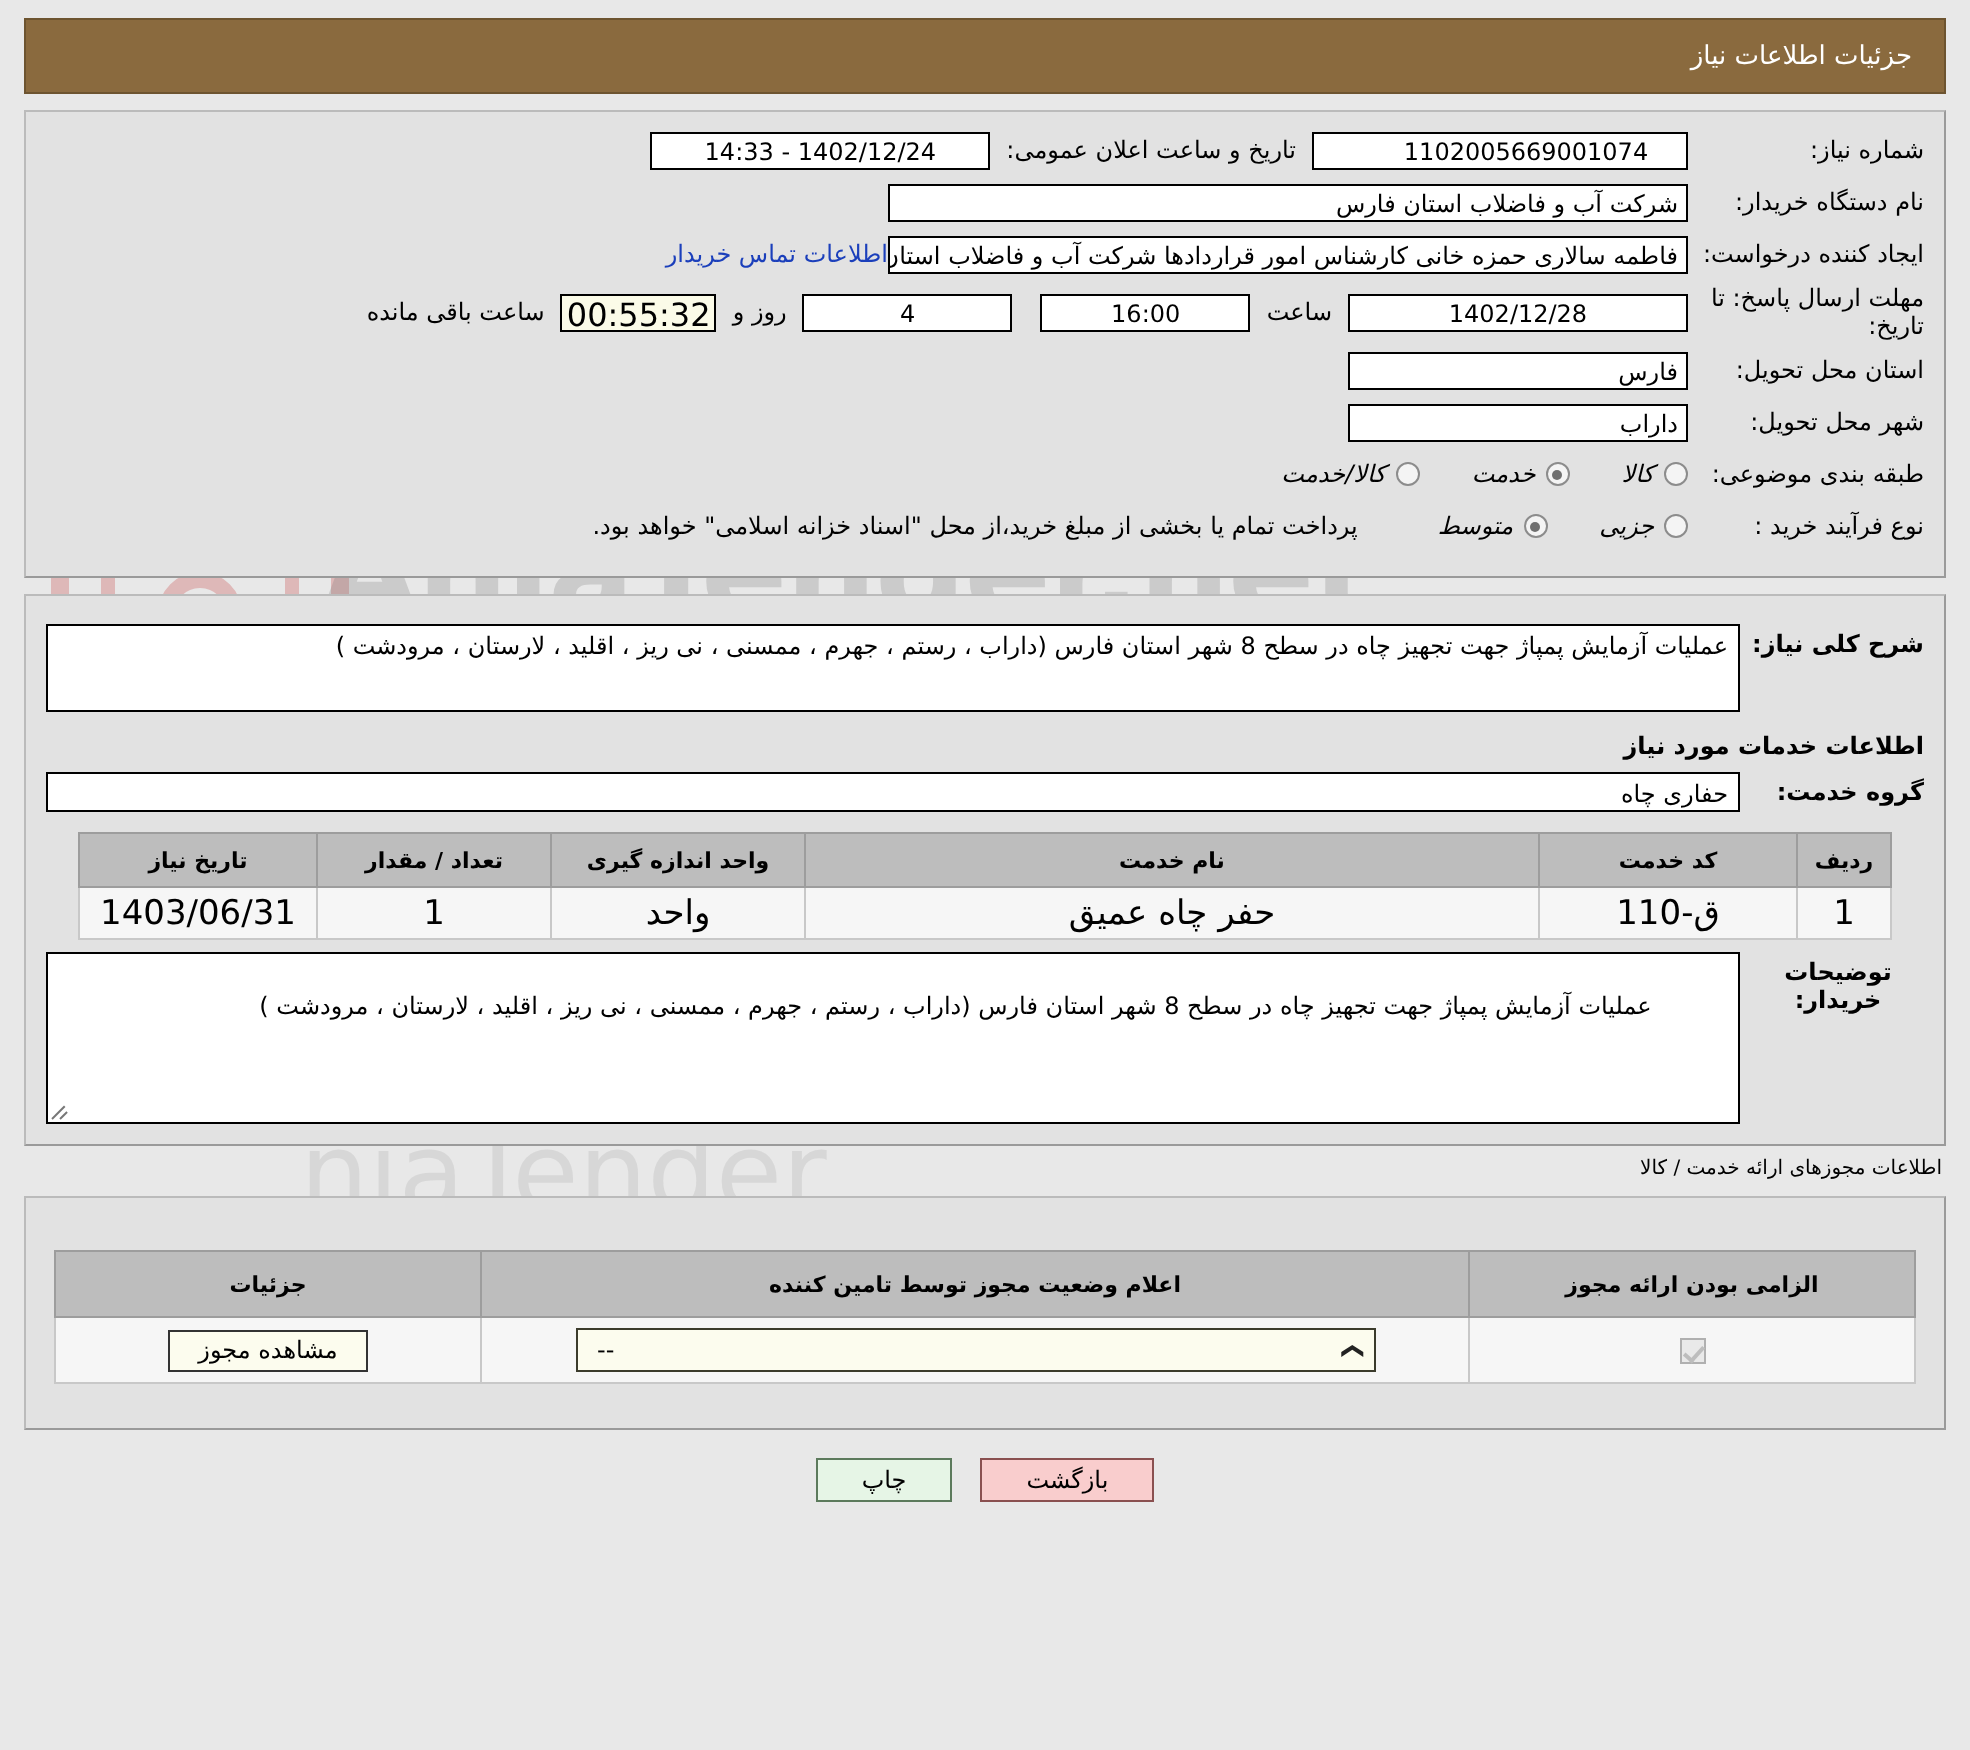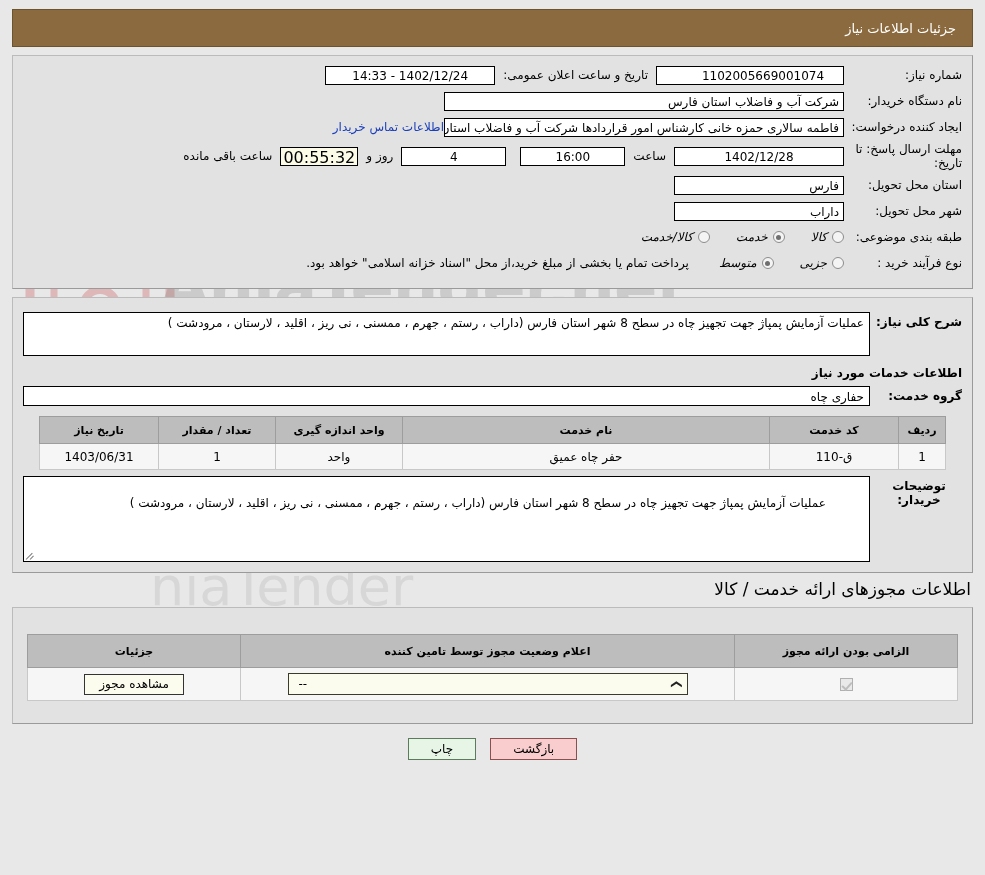--- a/index.html
+++ b/index.html
@@ -182,31 +182,31 @@
   .radio-dot.checked::after {
     content: "";
     position: absolute;
     left: 2.5px; top: 2.5px;
     width: 5px; height: 5px;
     border-radius: 50%;
     background: #6f6f6f;
   }
   .radio-label { font-size: 12px; font-style: italic; }
 
-  .note-text { font-size: 12px; margin-right: 4px; white-space: nowrap; }
+  .note-text { font-size: 12px; margin-right: 14px; white-space: nowrap; }
 
   
   .sec-head {
     font-size: 12px;
     font-weight: bold;
     text-align: right;
     margin: 10px 0 6px 0;
   }
   .plain-head {
-    font-size: 17px;
+    font-size: 10px;
     text-align: right;
     margin: 6px 14px 4px 0;
   }
 
   
   .ta-row { display: flex; align-items: flex-start; margin-top: 6px; }
   .ta-label {
     width: 92px;
     flex: 0 0 92px;
     font-weight: bold;
@@ -284,21 +284,21 @@
     padding: 0 4px;
     text-align: center;
     color: #000;
   }
   table.grid td {
     background: #f6f6f6;
     border: 1px solid #c8c8c8;
     height: 25px;
     padding: 0 4px;
     text-align: center;
-    font-size: 12px;
+    font-size: 17px;
   }
   .num-ltr { direction: ltr; unicode-bidi: embed; }
 
   
   .lic-wrap { padding: 26px 14px 22px 14px; }
   table.lic {
     width: 100%;
     border-collapse: collapse;
     font-size: 12px;
   }

